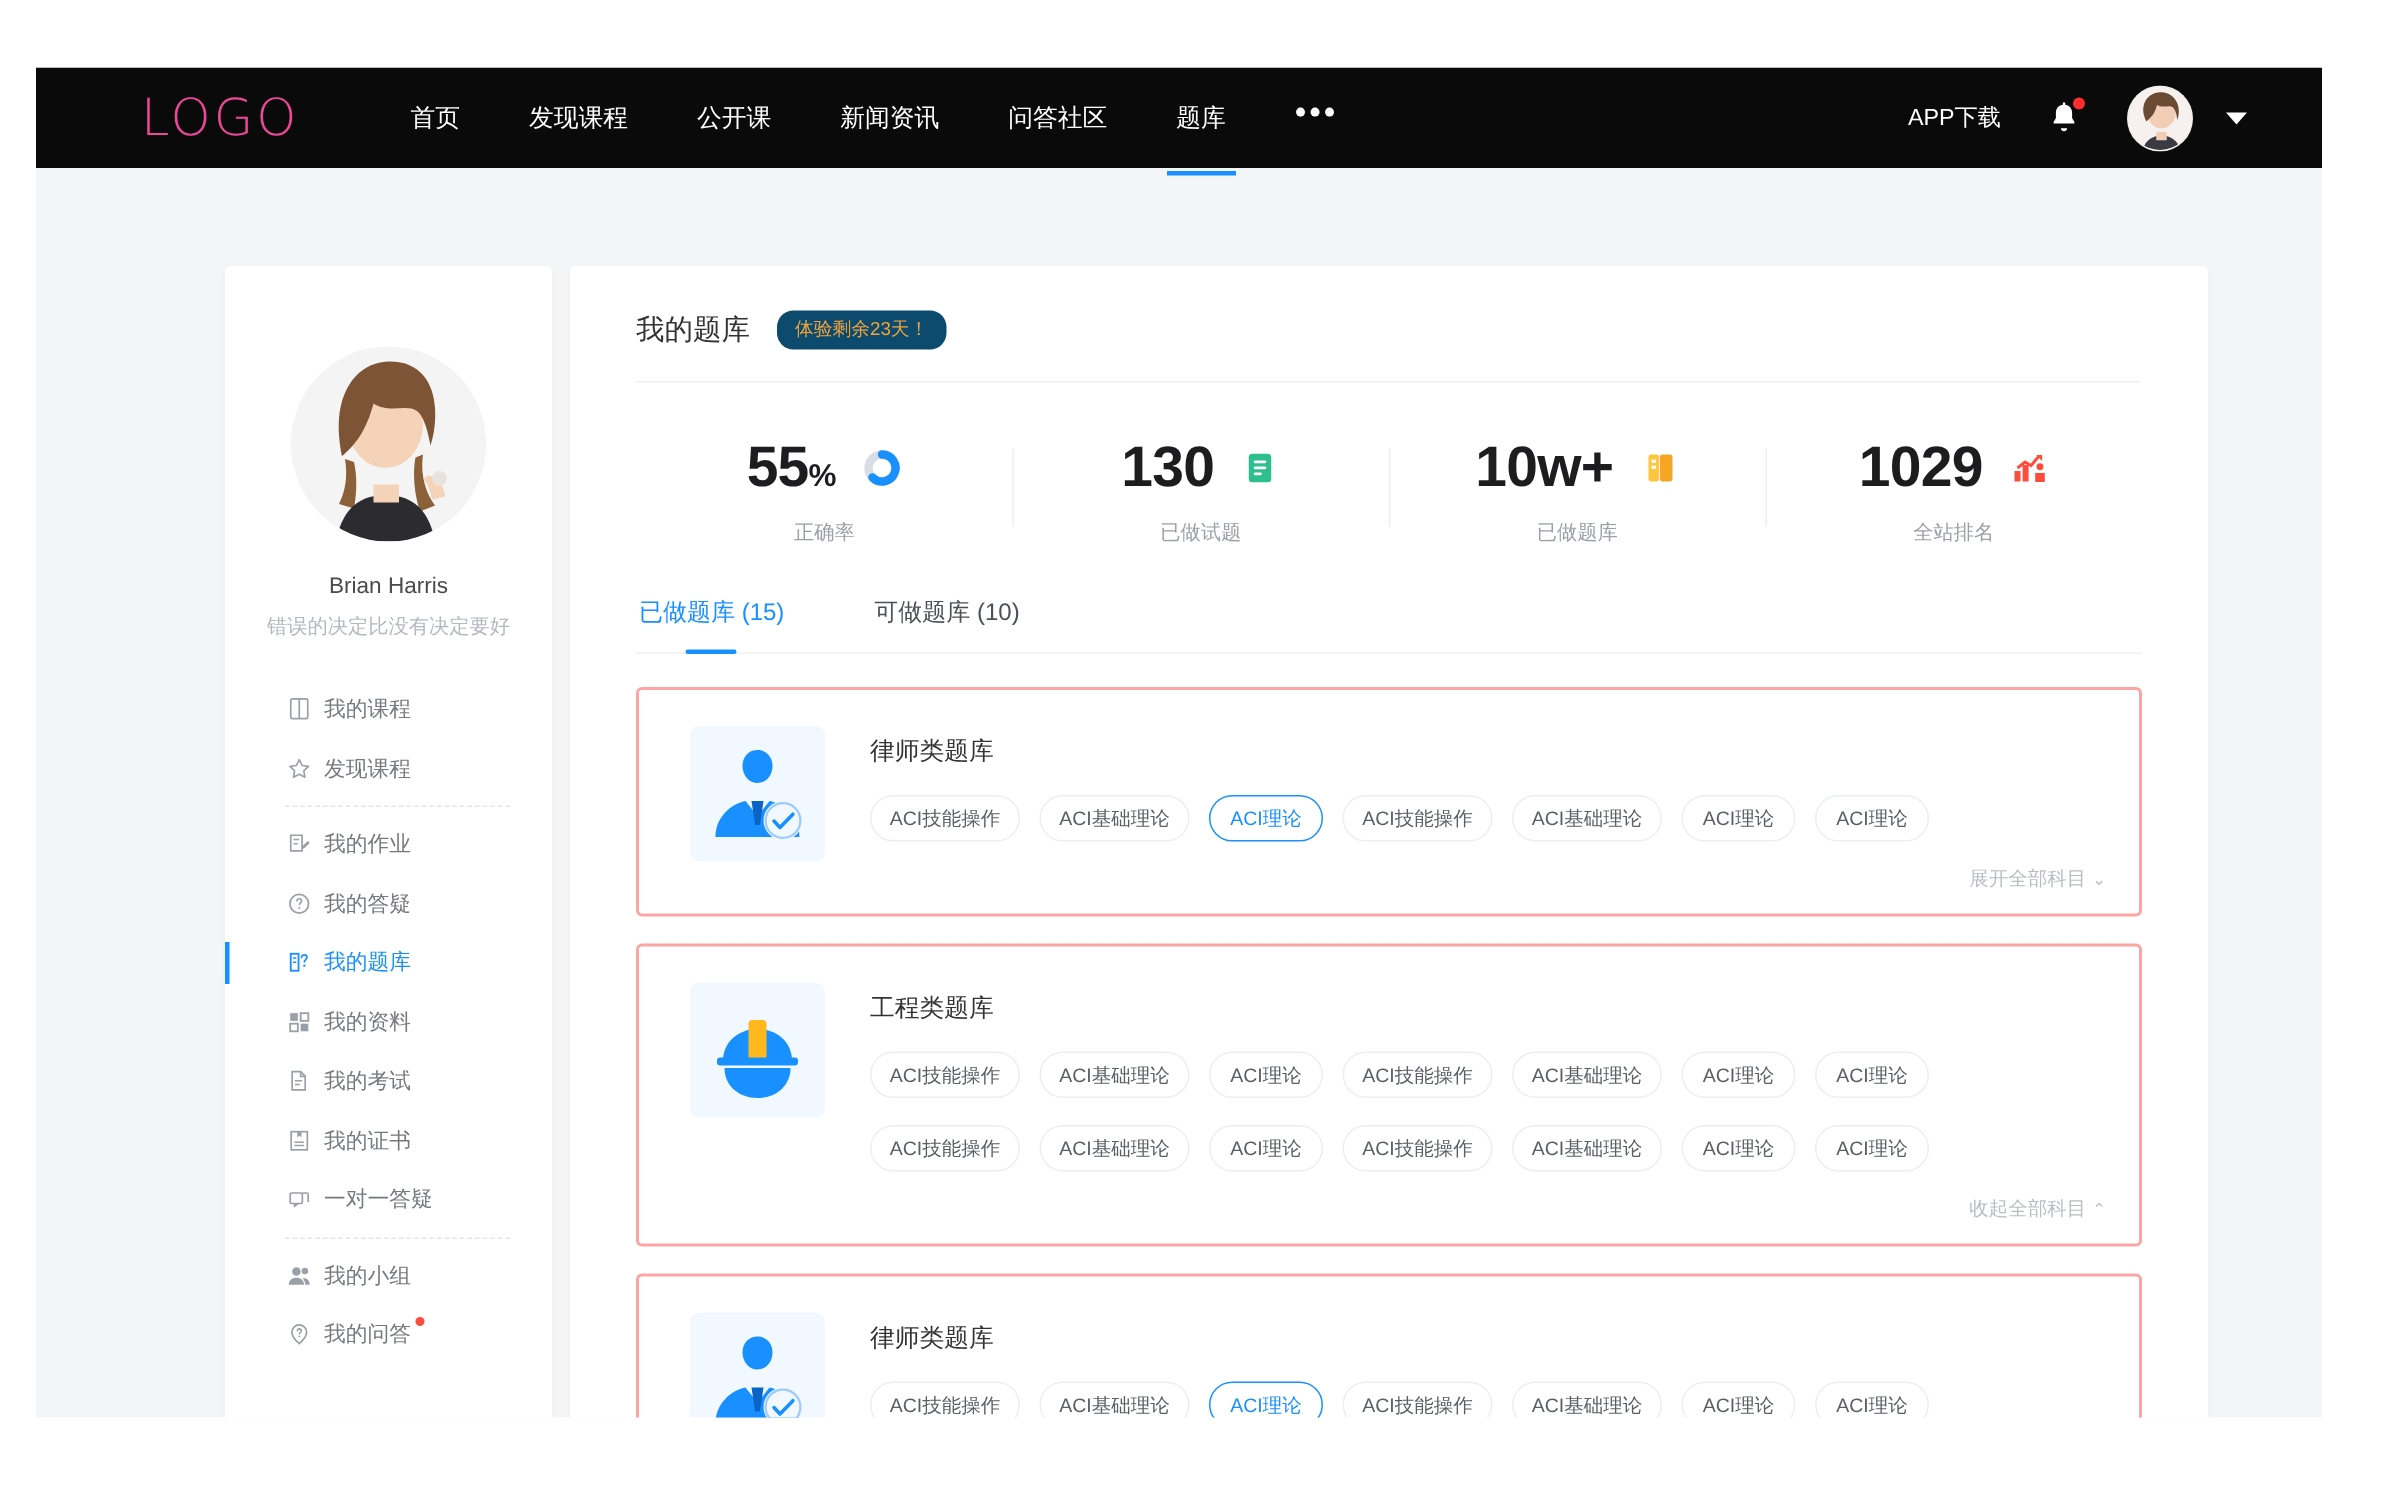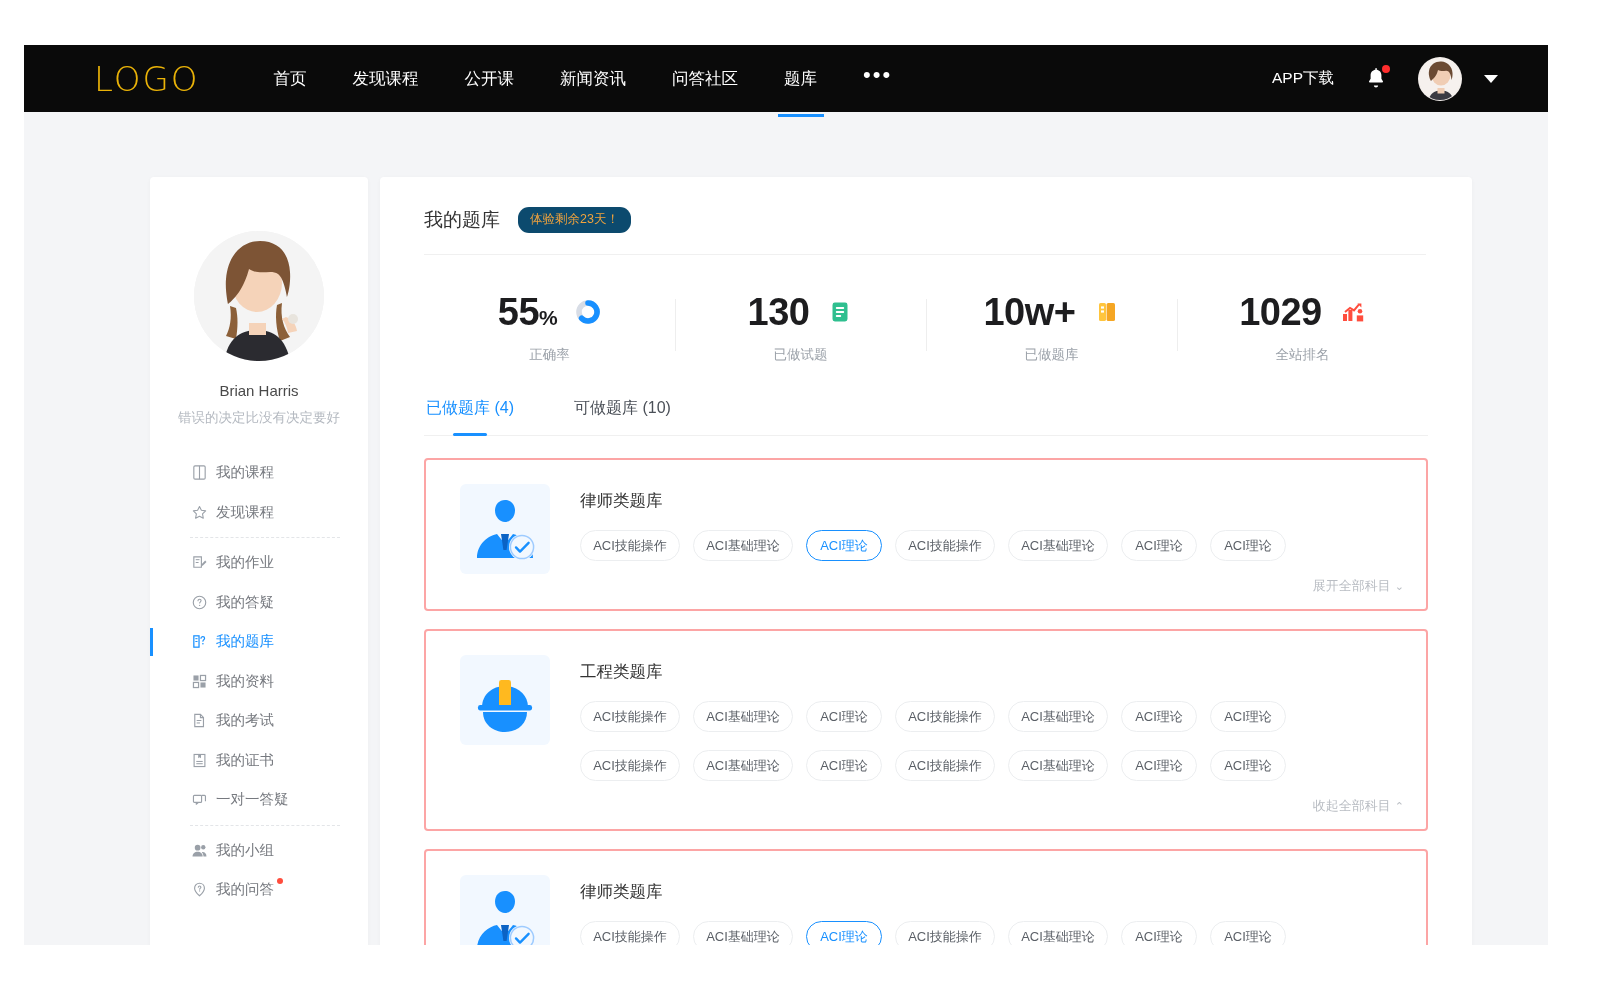--- a/index.html
+++ b/index.html
@@ -19,21 +19,21 @@
 
   
   .topnav {
     position: absolute; left: 0; top: 0;
     width: 1524px; height: 67px;
     background: #0a0a0a;
     display: flex; align-items: center;
   }
   .logo {
     margin-left: 70px;
-    color: #eab308;
+    color: #ec4899;
     font-size: 34px;
     letter-spacing: 2px;
     font-weight: 300;
     font-family: "DejaVu Sans", sans-serif;
   }
   .nav-items { display: flex; align-items: center; margin-left: 74px; height: 67px; }
   .nav-item {
     position: relative;
     color: #ffffff;
     font-size: 16.5px;
@@ -507,21 +507,21 @@
                   <circle cx="20" cy="12.2" r="2.3" fill="#ff4d3d"></circle>
                   <path d="M16.8 16.4h6.4v6h-6.4z" fill="#ff4d3d"></path>
                 </svg>
               </div>
             </div>
             <div class="stat-lbl">全站排名</div>
           </div>
         </div>
 
       <div class="tabs" id="tabsRow">
-          <div class="tab active"><span>已做题库 (4)</span></div>
+          <div class="tab active"><span>已做题库 (15)</span></div>
           <div class="tab"><span>可做题库 (10)</span></div>
         </div>
 
       <div class="cards" id="cardsWrap">
           <div class="card">
             <div class="card-thumb">
               <svg width="74" height="74" viewBox="0 0 74 74">
                 <path d="M37 8c6 0 10 4.6 10 10.6 0 6.2-4.4 11.4-10 11.4s-10-5.2-10-11.4C27 12.6 31 8 37 8z" fill="#1890ff"></path>
                 <path d="M9 66c0-13.6 11-22.4 20-24l8 10 8-10c9 1.6 20 10.4 20 24z" fill="#1890ff"></path>
                 <path d="M33 42h8l-2.4 16h-3.2z" fill="#0b63c5"></path>

